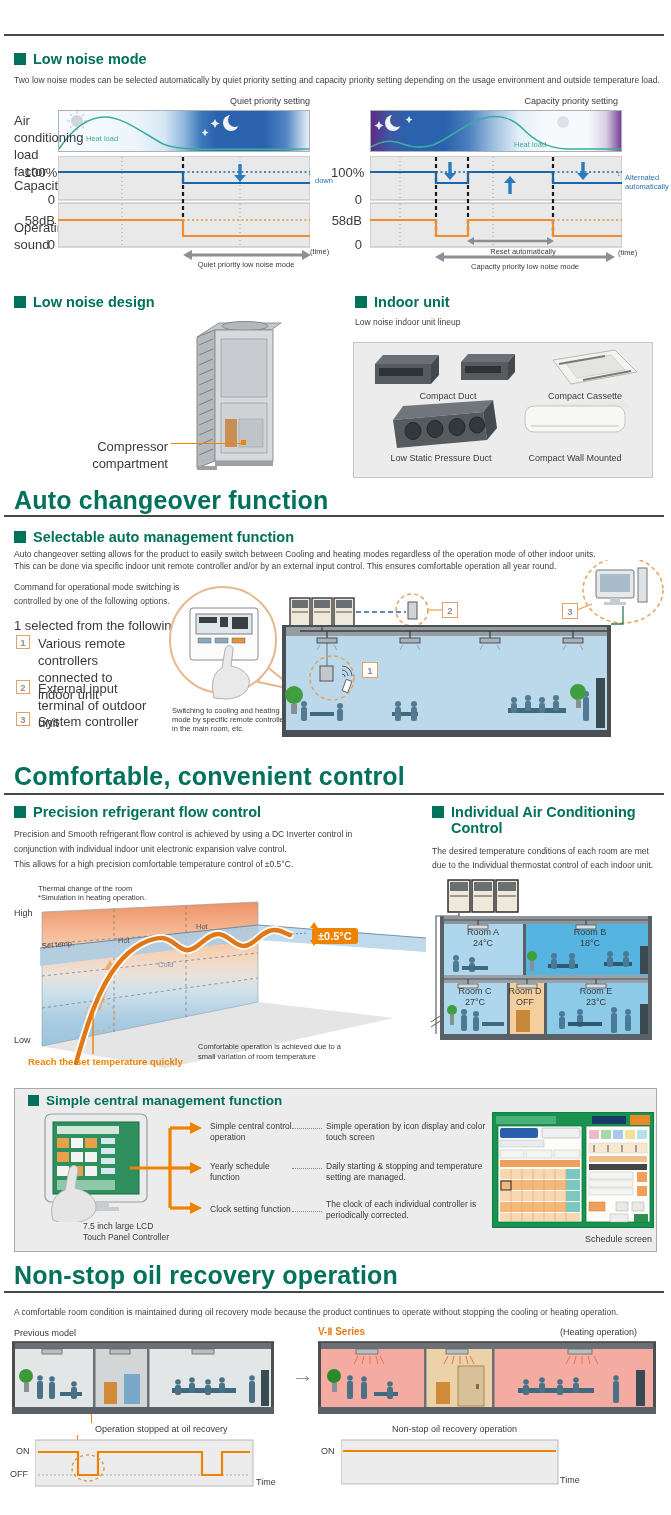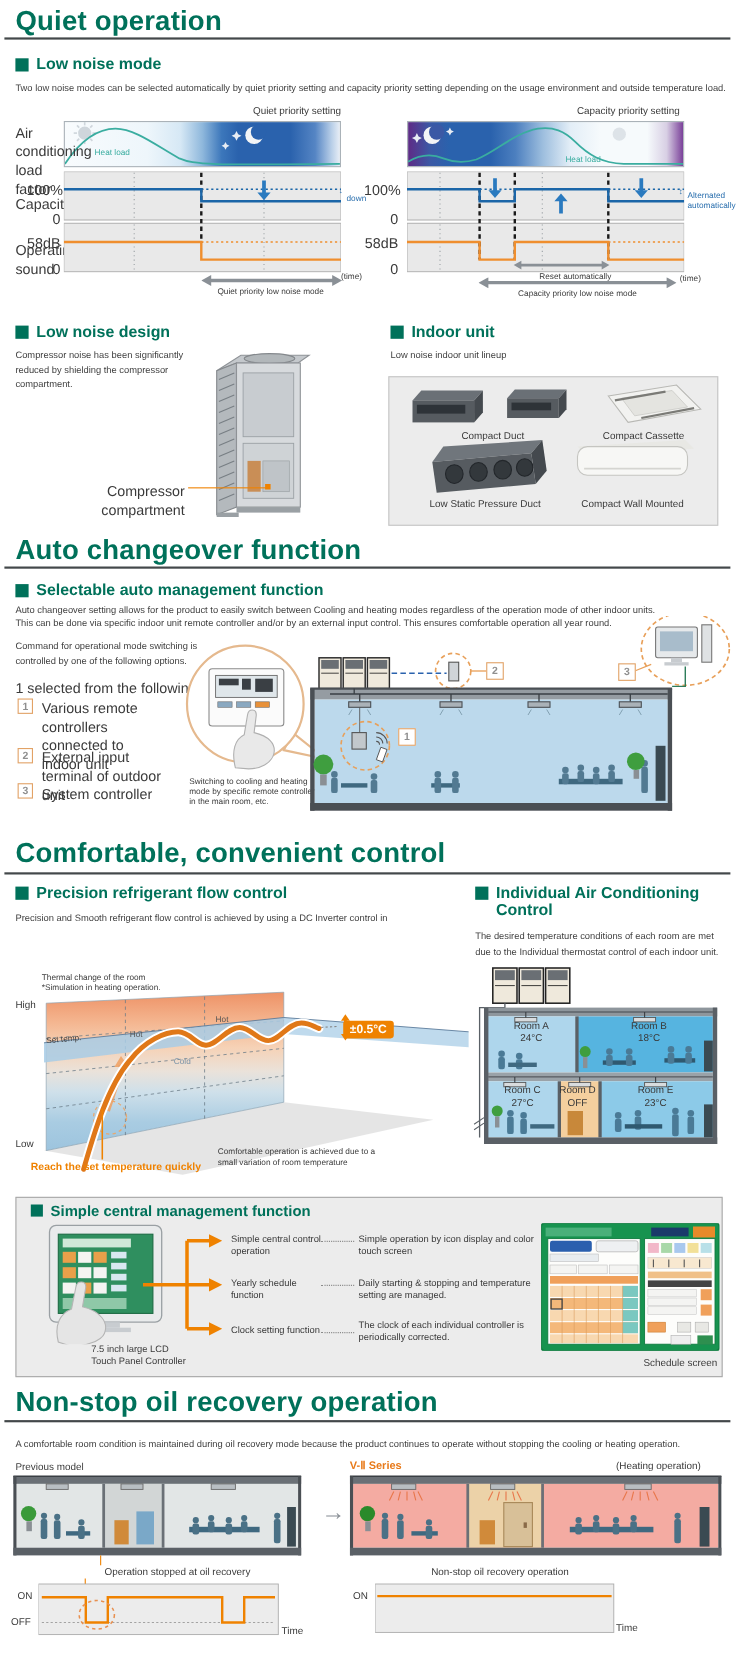--- a/index.html
+++ b/index.html
@@ -21,21 +21,20 @@
 .numbox{width:14px;height:14px;border:1px solid #e2a266;color:#8f8f8f;font-size:9.5px;display:flex;align-items:center;justify-content:center;background:#fff;font-weight:bold}
 .badge{background:#ef8200;color:#fff;font-weight:bold;font-size:11px;padding:2px 6px;border-radius:3px}
 .graybox{background:#ececec;border:1px solid #a8a8a8}
 .leader{border-bottom:1px dotted #8a8a8a}
 </style>
 </head>
 <body>
 
 <div id="page">
 
-  <div class="abs title" style="left:14px;top:5px">Quiet operation</div>
   <div class="abs rule" style="left:4px;top:34px;width:660px"></div>
 
   <div class="abs h2" style="left:14px;top:52px">
     <span class="sq"></span>
     <span>Low noise mode</span>
   </div>
   <div class="abs txt" style="left:14px;top:74px;width:652px">Two low noise modes can be selected automatically by quiet priority setting and capacity priority setting depending on the usage environment and outside temperature load.</div>
 
   <div class="abs lbl rt" style="left:150px;top:96px;width:160px;font-size:9px">Quiet priority setting</div>
   <div class="abs" style="left:58px;top:110px;width:252px;height:42px;border:1px solid #aab2b8;background:linear-gradient(90deg,#f8fbfd 0%,#eef6fb 30%,#d6e8f5 42%,#8fb8dc 50%,#3c77bb 57%,#2a62ad 63%,#2a62ad 82%,#5585c4 91%,#b9cfe8 97%,#e8eef6 100%)">
@@ -171,21 +170,20 @@
     <line x1="7" y1="5" x2="173" y2="5" stroke="#8a9096" stroke-width="3"></line>
     <polygon points="0,5 9,0 9,10" fill="#8a9096"></polygon>
       <polygon points="180,5 171,0 171,10" fill="#8a9096"></polygon>
   </svg>
   <div class="abs tiny ctr" style="left:437px;top:262px;width:176px">Capacity priority low noise mode</div>
 
   <div class="abs h2" style="left:14px;top:295px">
     <span class="sq"></span>
     <span>Low noise design</span>
   </div>
-  <div class="abs txt" style="left:14px;top:316px;width:162px">Compressor noise has been significantly reduced by shielding the compressor compartment.</div>
 
   <svg class="abs" style="left:185px;top:313px" width="110" height="162" viewBox="0 0 110 162">
     <polygon points="12,24 34,10 96,10 86,17 30,17" fill="#c4c8cc" stroke="#8e9296" stroke-width="1"></polygon>
     <ellipse cx="60" cy="13" rx="23" ry="4.5" fill="#b2b7ba" stroke="#84888c" stroke-width="1"></ellipse>
     <polygon points="12,24 30,17 30,148 12,155" fill="#b4b9bd" stroke="#84888c" stroke-width="1"></polygon>
     <g stroke="#787e84" stroke-width="1">
       <line x1="14" y1="32" x2="28" y2="26"></line>
         <line x1="14" y1="42" x2="28" y2="36"></line>
         <line x1="14" y1="52" x2="28" y2="46"></line>
         <line x1="14" y1="62" x2="28" y2="56"></line>
@@ -397,20 +395,22 @@
   <div class="abs numbox" style="left:562px;top:603px;width:16px;height:16px">3</div>
 
   <div class="abs title" style="left:14px;top:762px">Comfortable, convenient control</div>
   <div class="abs rule" style="left:4px;top:793px;width:660px"></div>
 
   <div class="abs h2" style="left:14px;top:805px">
     <span class="sq"></span>
     <span>Precision refrigerant flow control</span>
   </div>
   <div class="abs txt" style="left:14px;top:828px;width:410px">Precision and Smooth refrigerant flow control is achieved by using a DC Inverter control in</div>
+  <div class="abs txt" style="left:14px;top:843px;width:410px">conjunction with individual indoor unit electronic expansion valve control.</div>
+  <div class="abs txt" style="left:14px;top:858px;width:410px">This allows for a high precision comfortable temperature control of ±0.5°C.</div>
 
   <div class="abs tiny" style="left:38px;top:884px">Thermal change of the room</div>
   <div class="abs tiny" style="left:38px;top:893px">*Simulation in heating operation.</div>
   <div class="abs lbl" style="left:14px;top:908px;font-size:9px">High</div>
   <div class="abs lbl" style="left:14px;top:1035px;font-size:9px">Low</div>
 
   <svg class="abs" style="left:14px;top:878px" width="420" height="200" viewBox="0 0 420 200">
     <defs>
       <linearGradient id="wallgrad" x1="0" y1="0" x2="0" y2="1">
         <stop offset="0" stop-color="#ee9266"></stop>

